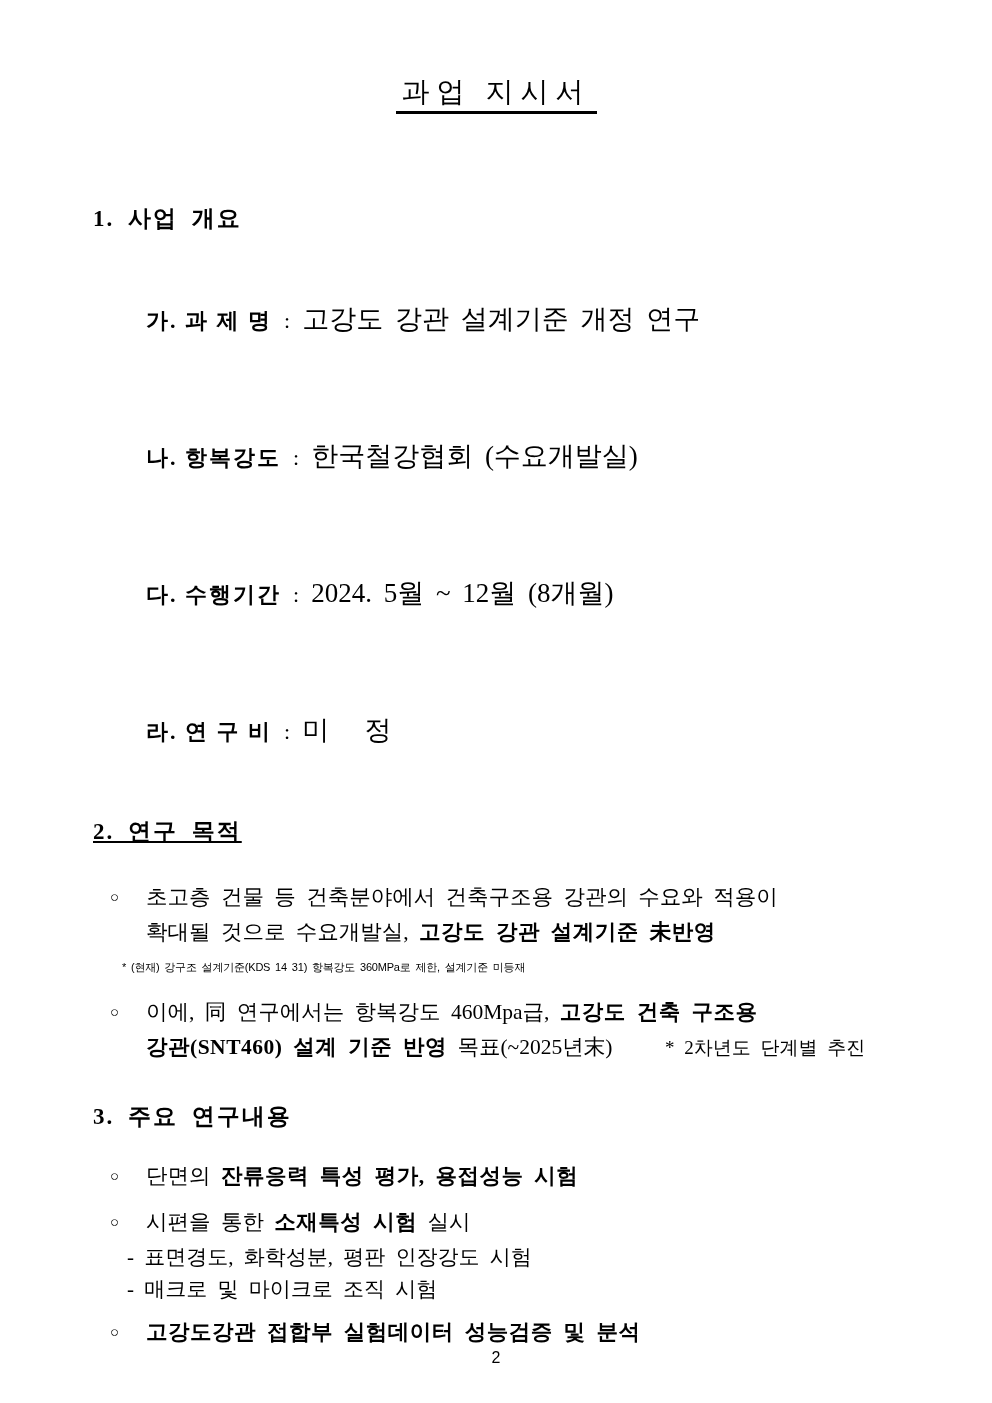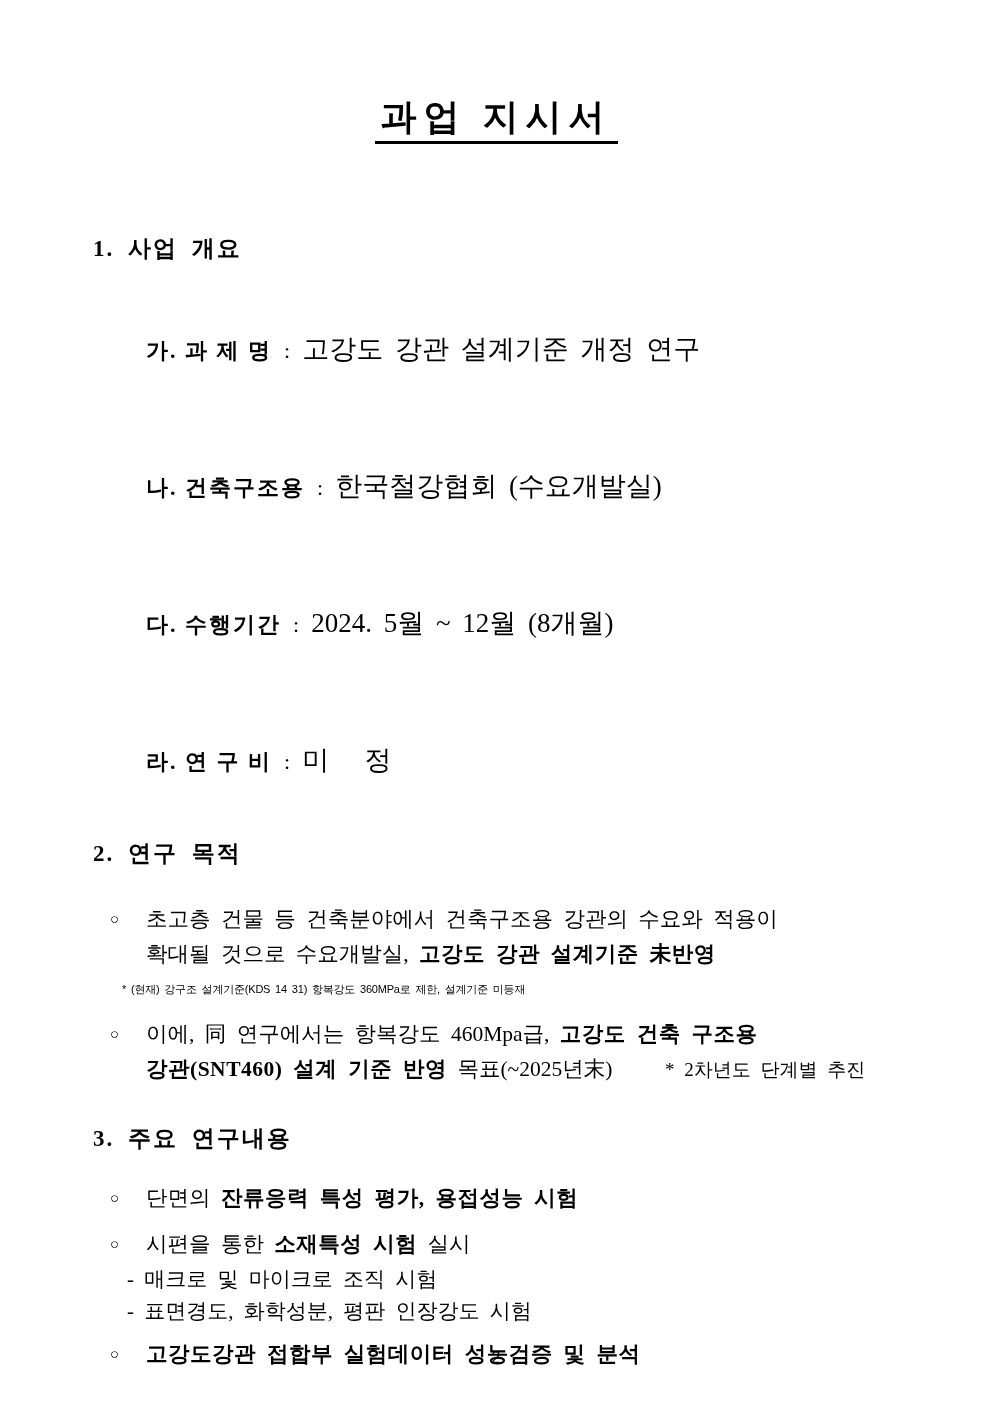--- a/index.html
+++ b/index.html
@@ -9,41 +9,41 @@
     font-family: "Liberation Serif", "DejaVu Serif", serif;
     color: #000000;
   }
   .page {
     position: relative;
     width: 992px; height: 1403px;
     background: #ffffff;
     overflow: hidden;
   }
   .doc-title {
-    padding-top: 96px;
+    padding-top: 75px;
     text-align: center;
-    font-size: 36px;
-    font-weight: 700;
+    font-size: 28px;
+    font-weight: 400;
     letter-spacing: 7px;
     line-height: 1.2;
   }
   .doc-title .underline {
     border-bottom: 3px solid #000;
     padding: 0 6px 4px 6px;
   }
   .sec-heading {
     margin-left: 93px;
     font-size: 23px;
     font-weight: 700;
     letter-spacing: 2px;
     word-spacing: 6px;
     line-height: 30px;
   }
   #sec1-heading { margin-top: 95px; }
-  #sec2-heading { margin-top: 32px; }
+  #sec2-heading { margin-top: 40px; text-decoration: underline; }
   #sec3-heading { margin-top: 37px; }
 
   .kv-item {
     margin-left: 113px;
     font-size: 22px;
     line-height: 30px;
     white-space: pre-wrap;
   }
   .kv-item { margin-top: 45px; }
   .kv-item.first { margin-top: 40px; }
@@ -113,21 +113,21 @@
   </div>
 
   <div>
     <div class="sec-heading" id="sec1-heading">1. 사업 개요</div>
 
     <div class="kv-item first">
       <span class="kv-label">가. 과 제 명</span><span class="kv-colon">:</span><span class="kv-value">고강도 강관 설계기준 개정 연구</span>
     </div>
 
     <div class="kv-item">
-      <span class="kv-label">나. 건축구조용</span><span class="kv-colon">:</span><span class="kv-value">한국철강협회 (수요개발실)</span>
+      <span class="kv-label">나. 항복강도</span><span class="kv-colon">:</span><span class="kv-value">한국철강협회 (수요개발실)</span>
     </div>
 
     <div class="kv-item">
       <span class="kv-label">다. 수행기간</span><span class="kv-colon">:</span><span class="kv-value">2024. 5월 ~ 12월 (8개월)</span>
     </div>
 
     <div class="kv-item">
       <span class="kv-label">라. 연 구 비</span><span class="kv-colon">:</span><span class="kv-value">미   정</span>
     </div>
   </div>
@@ -163,22 +163,22 @@
       </span>
     </div>
 
     <div class="bullet" id="bullet3-2">
       <span class="marker">○</span>
       <span class="btext">
         <span class="line"><span>시편을 통한 </span><span class="b">소재특성 시험</span><span> 실시</span></span>
       </span>
     </div>
     <div class="sub-group">
+      <div class="sub-item">- 표면경도, 화학성분, 평판 인장강도 시험</div>
       <div class="sub-item">- 매크로 및 마이크로 조직 시험</div>
-      <div class="sub-item">- 표면경도, 화학성분, 평판 인장강도 시험</div>
     </div>
 
     <div class="bullet" id="bullet3-3">
       <span class="marker">○</span>
       <span class="btext">
         <span class="line"><span class="b">고강도강관 접합부 실험데이터 성능검증 및 분석</span></span>
       </span>
     </div>
 
   </div>

